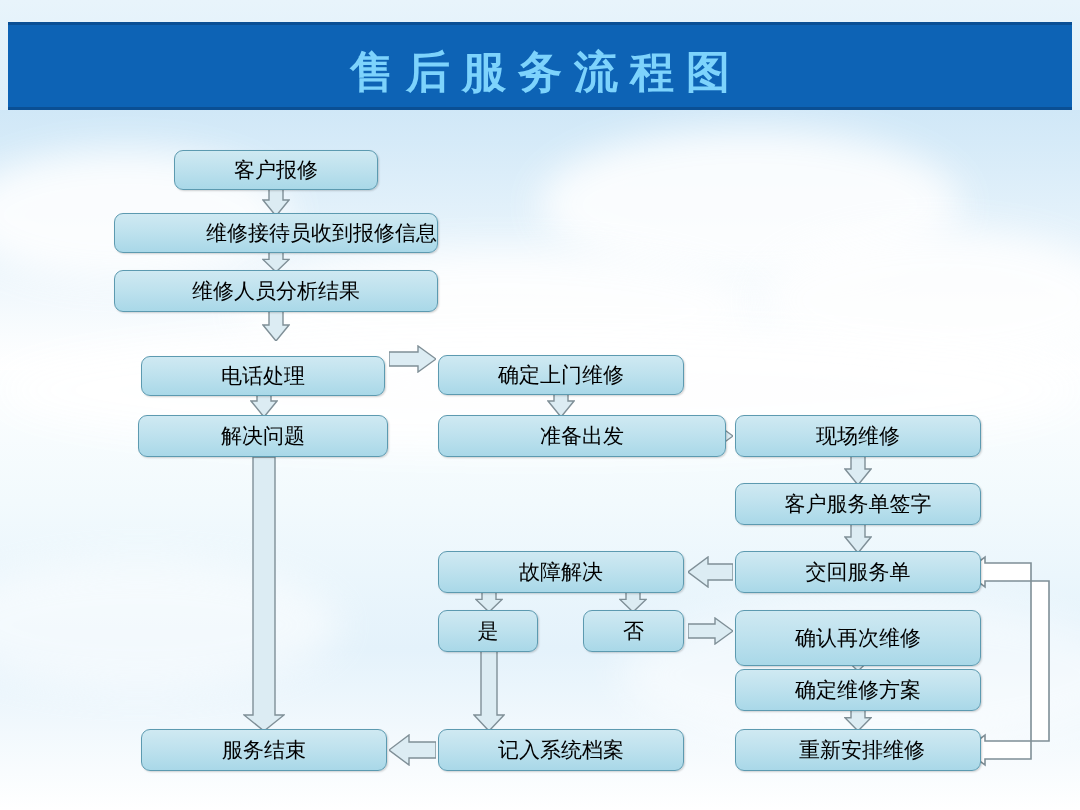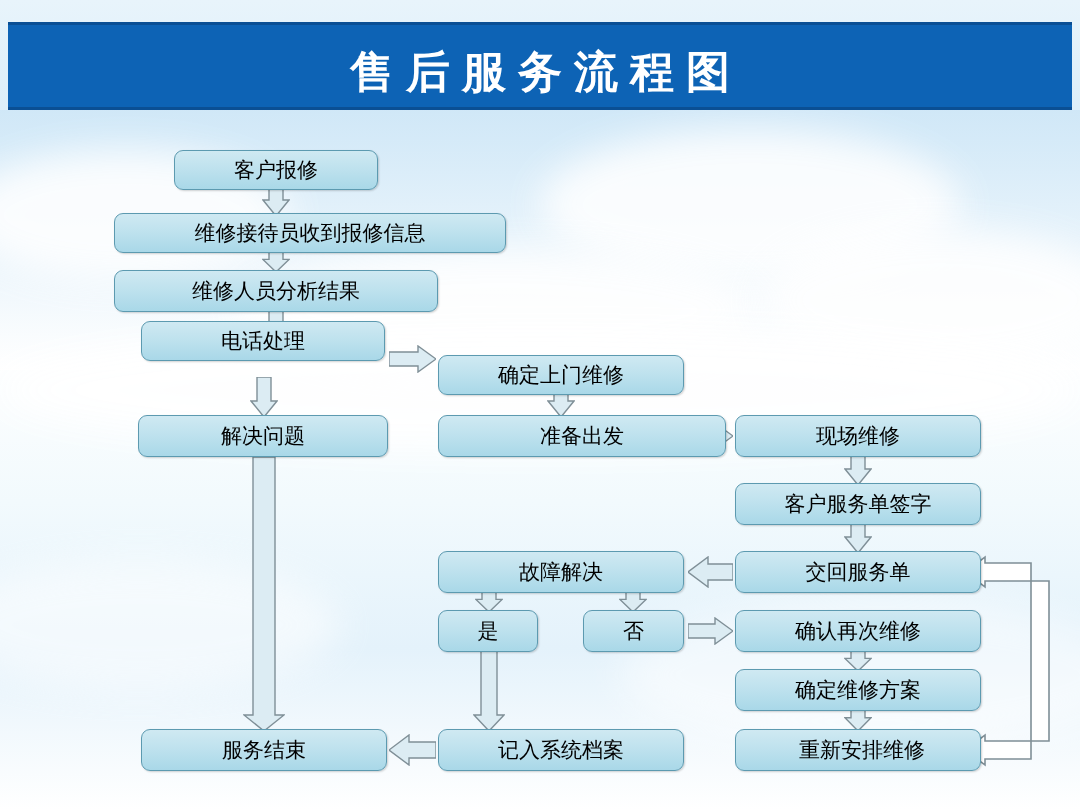--- a/index.html
+++ b/index.html
@@ -45,21 +45,21 @@
     border-top: 3px solid #0a4f94;
     border-bottom: 3px solid #0a4f94;
     box-sizing: border-box;
     z-index: 5;
   }
   #title-text {
     position: absolute;
     width: 100%;
     text-align: center;
     top: 18px;
-    color: #ffffff;
+    color: #7dd3fc;
     font-size: 44px;
     font-weight: bold;
     letter-spacing: 12px;
     text-indent: 12px;
     font-family: "Liberation Serif", serif;
   }
 
   .node {
     position: absolute;
     box-sizing: border-box;
@@ -98,27 +98,27 @@
   <div class="cloud" style="left:620px;top:600px;width:520px;height:150px;opacity:.5;"></div>
 
   <div id="title-bar">
     <div id="title-text">售后服务流程图</div>
   </div>
 
   <div id="nodes-layer">
       <div class="node" style="left: 174px; top: 150px; width: 204px; height: 40px;">
         <span>客户报修</span>
       </div>
-      <div class="node" style="left: 114px; top: 213px; width: 392px; height: 40px;">
+      <div class="node" style="left: 114px; top: 213px; width: 324px; height: 40px; justify-content: flex-end;">
         <span>维修接待员收到报修信息</span>
       </div>
       <div class="node" style="left: 114px; top: 270px; width: 324px; height: 42px;">
         <span>维修人员分析结果</span>
       </div>
-      <div class="node" style="left: 141px; top: 321px; width: 244px; height: 40px;">
+      <div class="node" style="left: 141px; top: 356px; width: 244px; height: 40px;">
         <span>电话处理</span>
       </div>
       <div class="node" style="left: 438px; top: 339px; width: 246px; height: 40px; margin-top: 16px;">
         <span>确定上门维修</span>
       </div>
       <div class="node" style="left: 138px; top: 415px; width: 250px; height: 42px;">
         <span>解决问题</span>
       </div>
       <div class="node" style="left: 438px; top: 415px; width: 288px; height: 42px;">
         <span>准备出发</span>
@@ -134,21 +134,21 @@
       </div>
       <div class="node" style="left: 735px; top: 551px; width: 246px; height: 42px;">
         <span>交回服务单</span>
       </div>
       <div class="node" style="left: 438px; top: 610px; width: 100px; height: 42px;">
         <span>是</span>
       </div>
       <div class="node" style="left: 583px; top: 610px; width: 101px; height: 42px;">
         <span>否</span>
       </div>
-      <div class="node" style="left: 735px; top: 610px; width: 246px; height: 42px;">
+      <div class="node" style="left: 735px; top: 610px; width: 246px; height: 56px;">
         <span>确认再次维修</span>
       </div>
       <div class="node" style="left: 735px; top: 669px; width: 246px; height: 42px;">
         <span>确定维修方案</span>
       </div>
       <div class="node" style="left: 438px; top: 729px; width: 246px; height: 42px;">
         <span>记入系统档案</span>
       </div>
       <div class="node" style="left: 735px; top: 729px; width: 246px; height: 42px; padding-left: 8px;">
         <span>重新安排维修</span>

